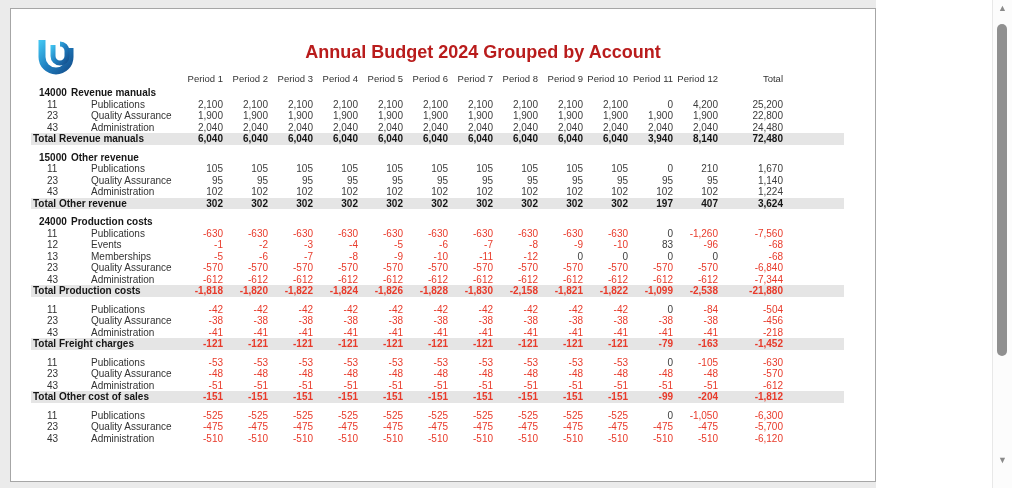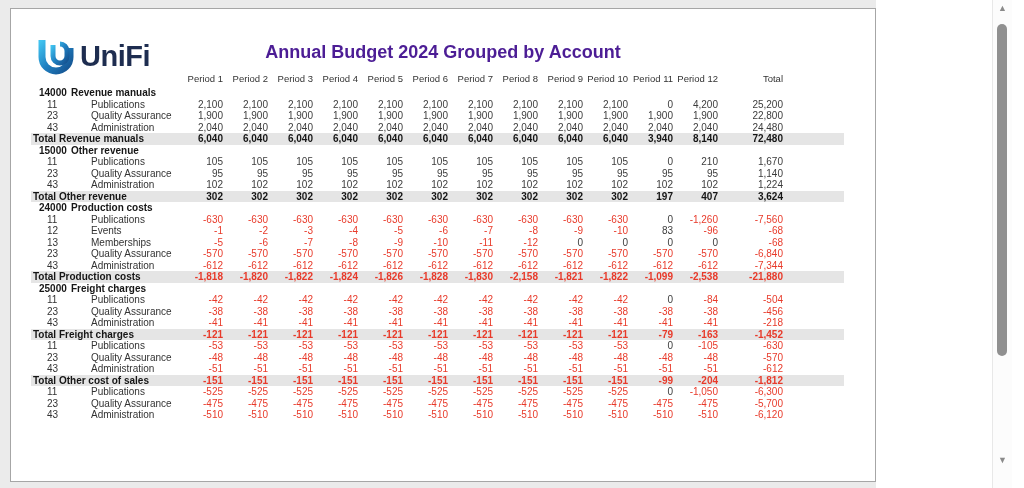--- a/index.html
+++ b/index.html
@@ -10,32 +10,32 @@
     position:relative;
   }
   .right-panel{position:absolute;left:876px;top:0;width:148px;height:488px;background:#ffffff;}
   .card{
     position:absolute;left:10px;top:8px;width:864px;height:472px;
     background:#ffffff;border:1px solid #a6a6a6;overflow:hidden;
   }
   .logo{position:absolute;left:26px;top:27px;display:flex;align-items:center;}
   .logo-text{font-size:29px;font-weight:bold;color:#1e2d50;margin-left:5px;letter-spacing:-0.5px;}
   .title{position:absolute;top:33px;left:0;width:100%;text-align:center;
-    font-size:18px;font-weight:bold;color:#4c1d95;margin:0;}
+    font-size:18px;font-weight:bold;color:#b91c1c;margin:0;padding-left:40px;}
   .report-table{position:absolute;left:20px;top:63px;width:813px;}
   .row{display:flex;height:11.5px;line-height:11.6px;font-size:10px;white-space:nowrap;}
   .row span{box-sizing:border-box;display:block;flex:none;}
   .c-code{width:40px;}
   .c-name{width:107px;}
   .c-val{width:45px;text-align:right;}
   .c-total{width:65px;text-align:right;}
   .c-fill{width:61px;}
   .c-label{width:147px;padding-left:2px;box-sizing:border-box;}
   .header-row{height:13px;line-height:13px;margin-bottom:2px;color:#333;font-size:9.5px;}
-  .group{}
+  .group{margin-bottom:7px;}
   .g-code,.g-name{font-weight:bold;color:#161616;}
   .g-code{padding-left:8px;}
   .i-code{padding-left:16px;color:#333;}
   .i-name{padding-left:20px;color:#333;}
   .neg{color:#e83a2a;}
   .posv{color:#3c3c3c;}
   .post{color:#161616;}
   .total-row{background:#e5e5e5;font-weight:bold;color:#161616;}
   .scrollbar{position:absolute;left:992px;top:0;width:19px;height:488px;
     background:#fcfcfc;border-left:1px solid #e8e8e8;}
@@ -55,21 +55,20 @@
       <defs>
         <linearGradient id="lg" x1="0" y1="0" x2="1" y2="1">
           <stop offset="0" stop-color="#41c3f0"></stop>
           <stop offset="0.5" stop-color="#1f7fc0"></stop>
           <stop offset="1" stop-color="#15518f"></stop>
         </linearGradient>
       </defs>
       <path d="M5 4 v17 a14 14 0 0 0 28 0 v-9" fill="none" stroke="url(#lg)" stroke-width="7"></path>
       <path d="M16 9 v11 a7 7 0 0 0 14 0 v-5 a7 7 0 0 0 -7 -7" fill="none" stroke="url(#lg)" stroke-width="5"></path>
     </svg>
-    <span class="logo-text">UniFi</span>
   </div>
   <h1 class="title">Annual Budget 2024 Grouped by Account</h1>
   <div class="report-table" id="budget-table">
       <div class="row header-row">
         <span class="c-code"></span>
         <span class="c-name"></span>
         <span class="c-val">Period 1</span>
         <span class="c-val">Period 2</span>
         <span class="c-val">Period 3</span>
         <span class="c-val">Period 4</span>
@@ -345,24 +344,20 @@
           <span class="c-val neg">-2,158</span>
           <span class="c-val neg">-1,821</span>
           <span class="c-val neg">-1,822</span>
           <span class="c-val neg">-1,099</span>
           <span class="c-val neg">-2,538</span>
           <span class="c-total neg">-21,880</span>
           <span class="c-fill"></span>
         </div>
       </div>
       <div class="group">
-        <div class="row group-header-row">
-          <span class="c-code g-code">25000</span>
-          <span class="c-name g-name">Freight charges</span>
-        </div>
         <div class="row item-row">
           <span class="c-code i-code">11</span>
           <span class="c-name i-name">Publications</span>
           <span class="c-val neg">-42</span>
           <span class="c-val neg">-42</span>
           <span class="c-val neg">-42</span>
           <span class="c-val neg">-42</span>
           <span class="c-val neg">-42</span>
           <span class="c-val neg">-42</span>
           <span class="c-val neg">-42</span>

